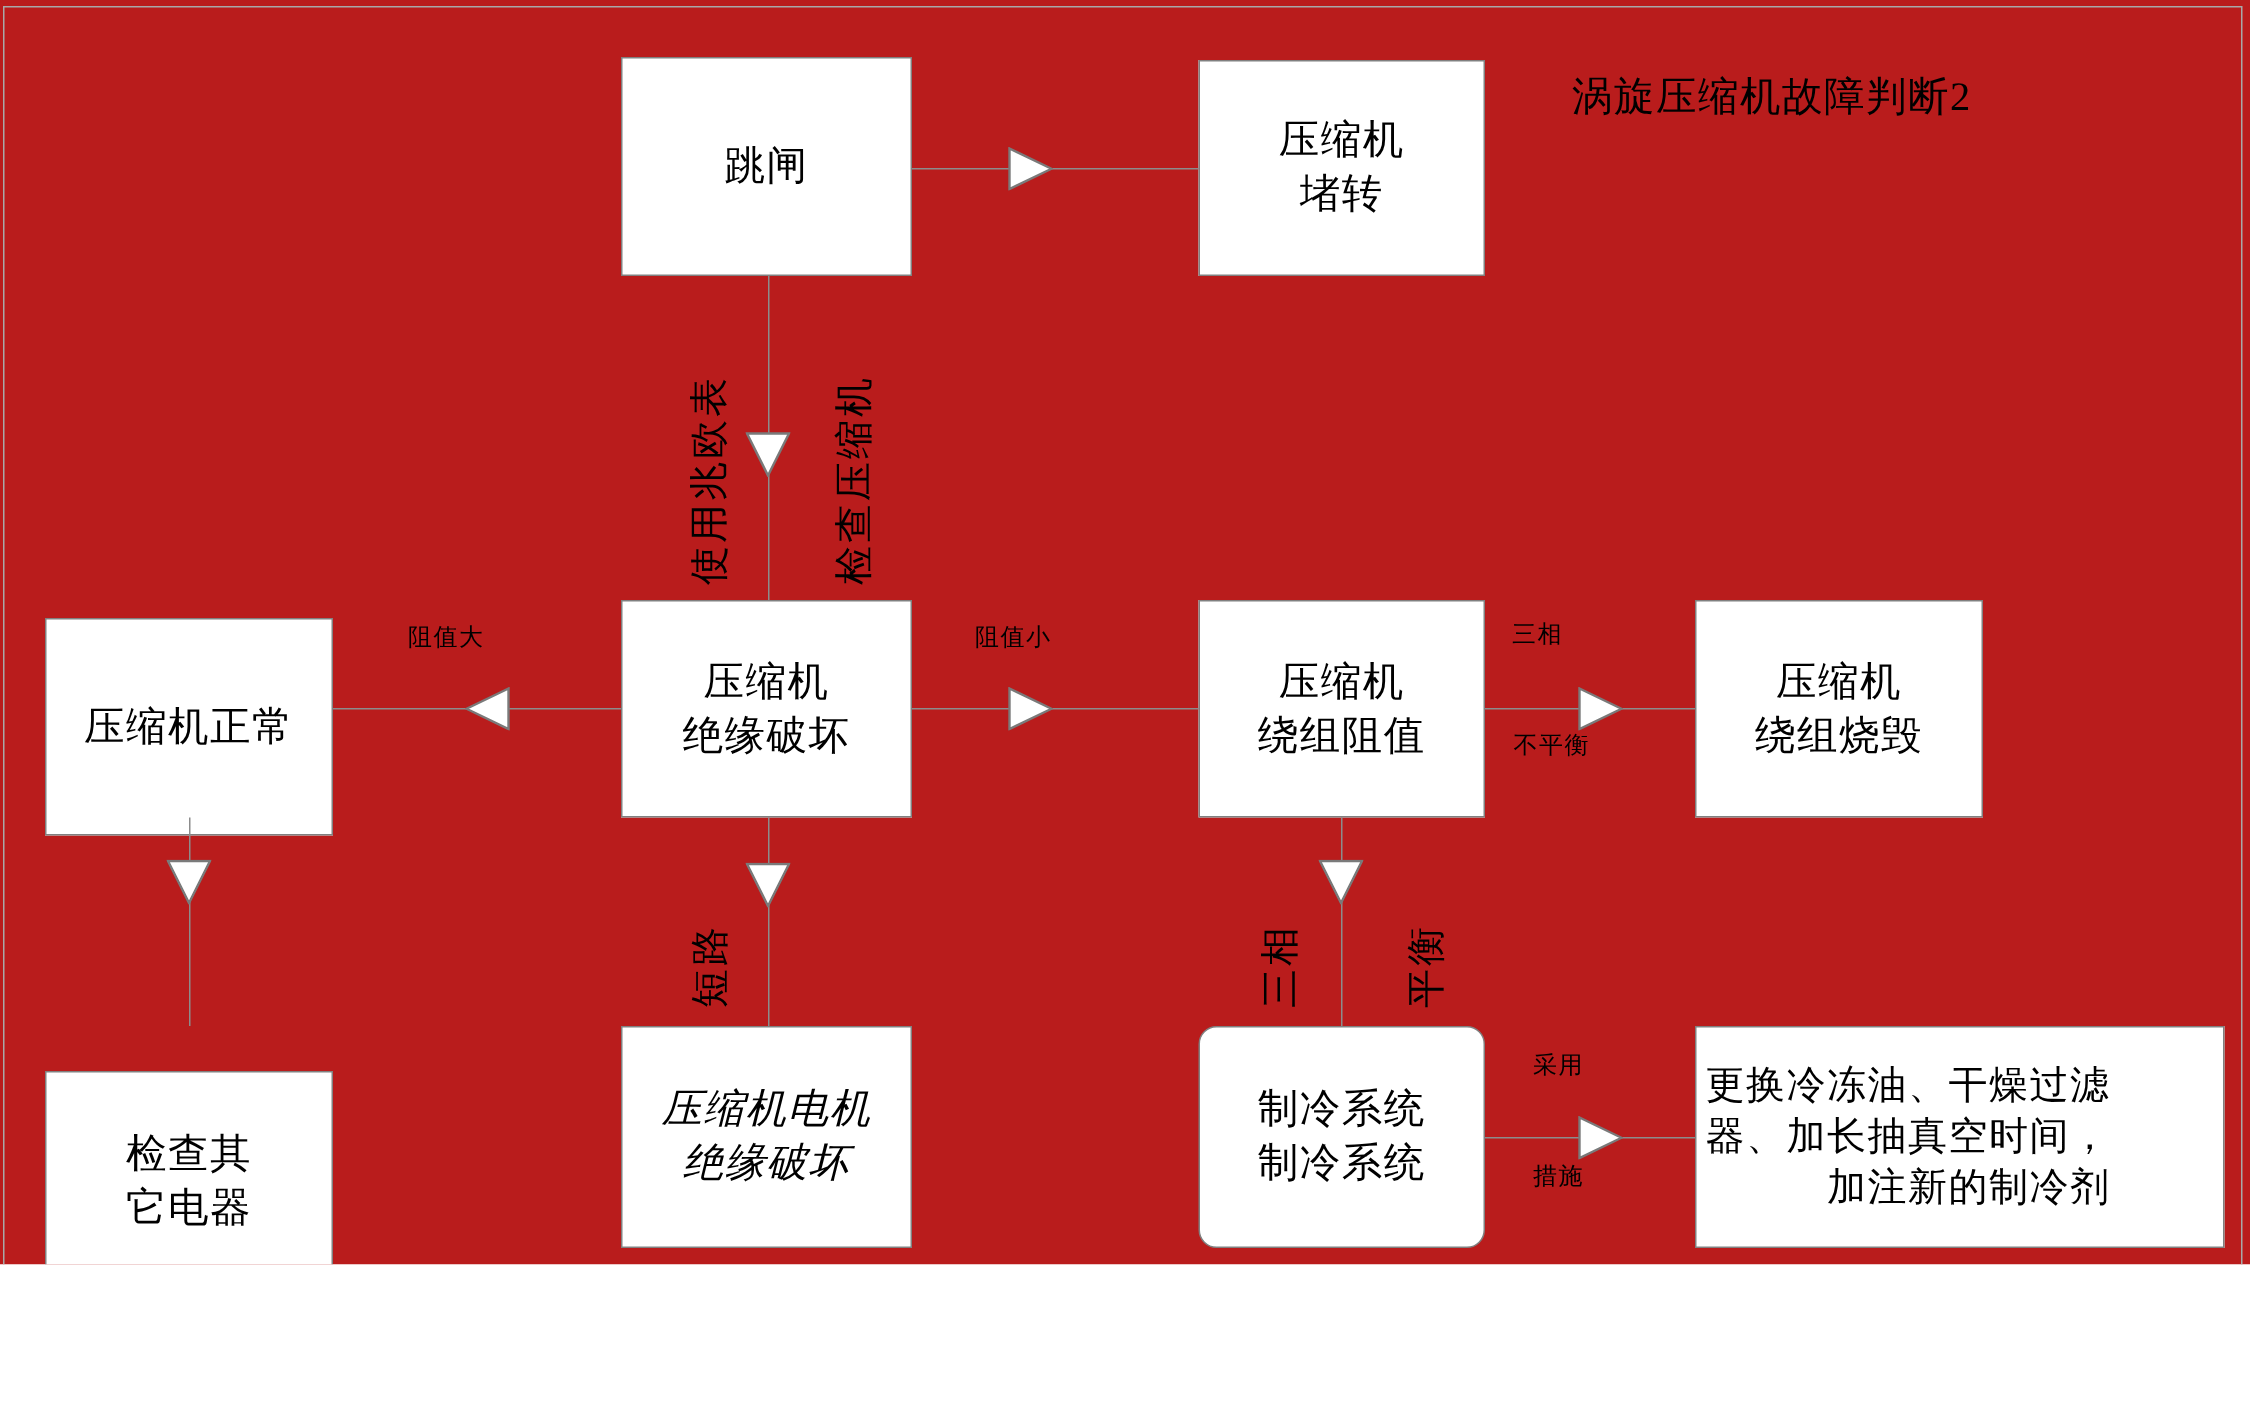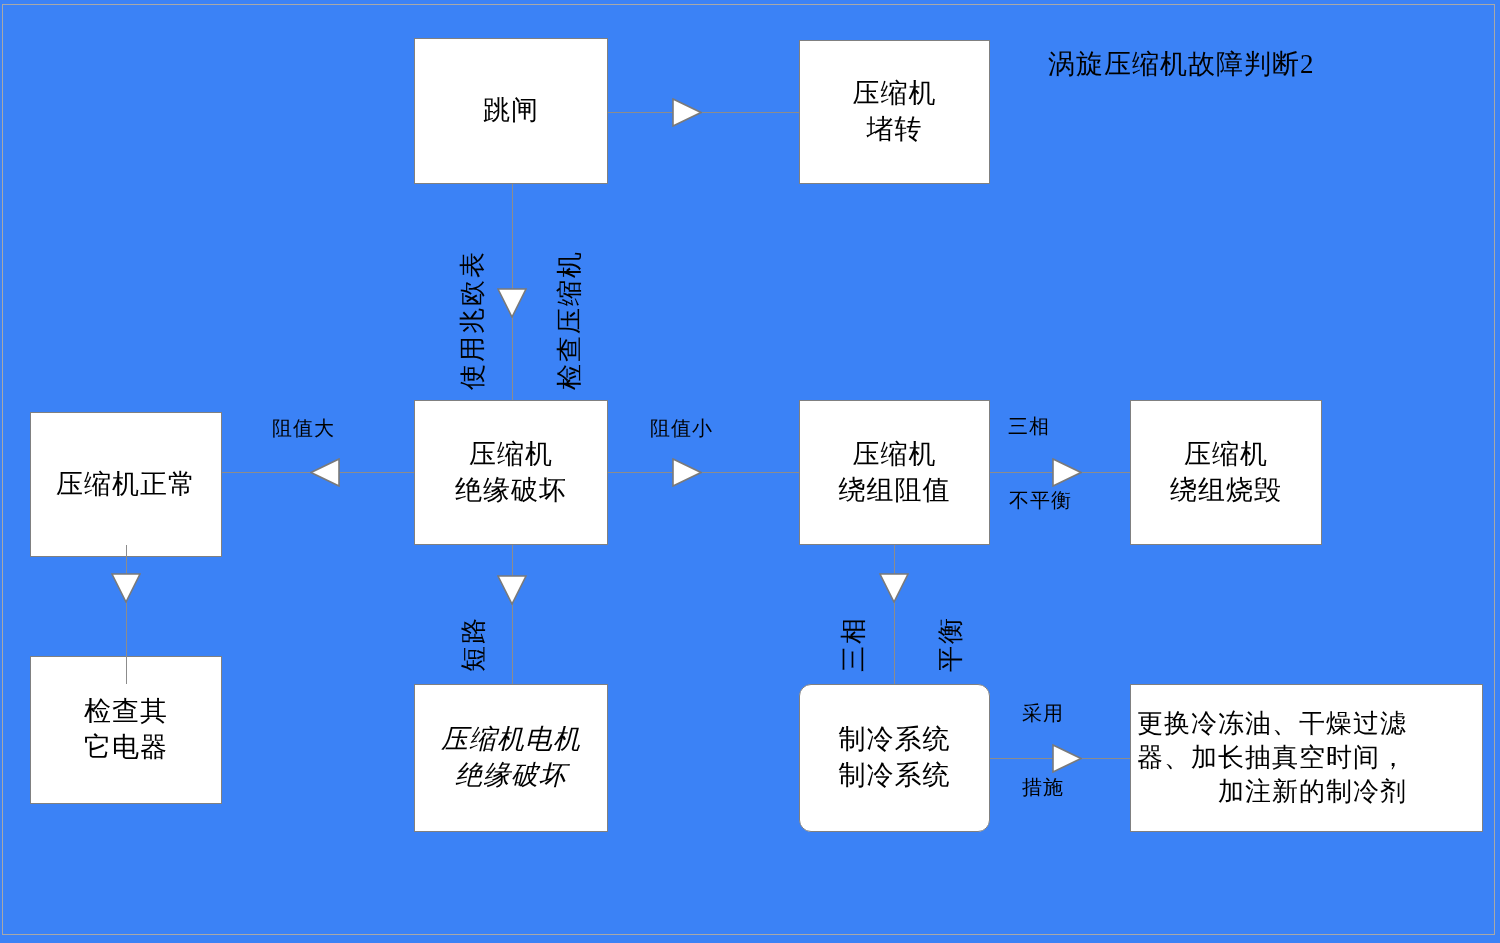--- a/index.html
+++ b/index.html
@@ -1,28 +1,28 @@
 <!DOCTYPE html>
 <html><head>
 <meta charset="utf-8">
 <style>
   html,body{margin:0;padding:0;background:#fff;}
   body{font-family:"Liberation Serif","DejaVu Serif",serif;}
-  #canvas{position:relative;width:1500px;height:943px;background:#3b82f6;overflow:hidden;}
+  #canvas{position:relative;width:1500px;height:843px;background:#b91c1c;overflow:hidden;}
   #frame{position:absolute;left:2px;top:4px;width:1493px;height:931px;border:1px solid #a8a8a8;box-sizing:border-box;}
   .box{position:absolute;box-sizing:border-box;border:1px solid #808080;background:#fff;
        display:flex;align-items:center;justify-content:center;text-align:center;
        font-size:27px;line-height:1.32;color:#000;letter-spacing:1px;}
   .box.big{font-size:26px;line-height:1.30;text-align:right;justify-content:flex-start;padding:0 6px;}
   .box span{display:block;}
   .title{position:absolute;font-size:27px;color:#000;white-space:nowrap;letter-spacing:1px;}
   .ln{position:absolute;background:#8c8c8c;}
   .lnh{height:1px;}
   .lnv{width:1px;}
-  .lbl{position:absolute;font-size:20px;color:#000;white-space:nowrap;letter-spacing:1px;}
+  .lbl{position:absolute;font-size:16px;color:#000;white-space:nowrap;letter-spacing:1px;}
   .vlbl{position:absolute;font-size:26px;color:#000;white-space:nowrap;letter-spacing:2px;
         transform-origin:0 0;transform:rotate(-90deg);}
   .tri{position:absolute;}
   .tri svg{display:block;}
 </style>
 </head>
 <body>
 
 <div id="canvas">
 
@@ -59,21 +59,21 @@
     </div>
   </div>
 
   <div class="box" style="left:1130px;top:400px;width:192px;height:145px;">
     <div>
       <span>压缩机</span>
       <span>绕组烧毁</span>
     </div>
   </div>
 
-  <div class="box" style="left:30px;top:656px;width:192px;height:148px;justify-content:center;">
+  <div class="box" style="left:30px;top:714px;width:192px;height:148px;justify-content:center;">
     <div>
       <span>检查其</span>
       <span>它电器</span>
     </div>
   </div>
 
   <div class="box" style="left:414px;top:684px;width:194px;height:148px;font-style:italic;">
     <div>
       <span>压缩机电机</span>
       <span>绝缘破坏</span>

